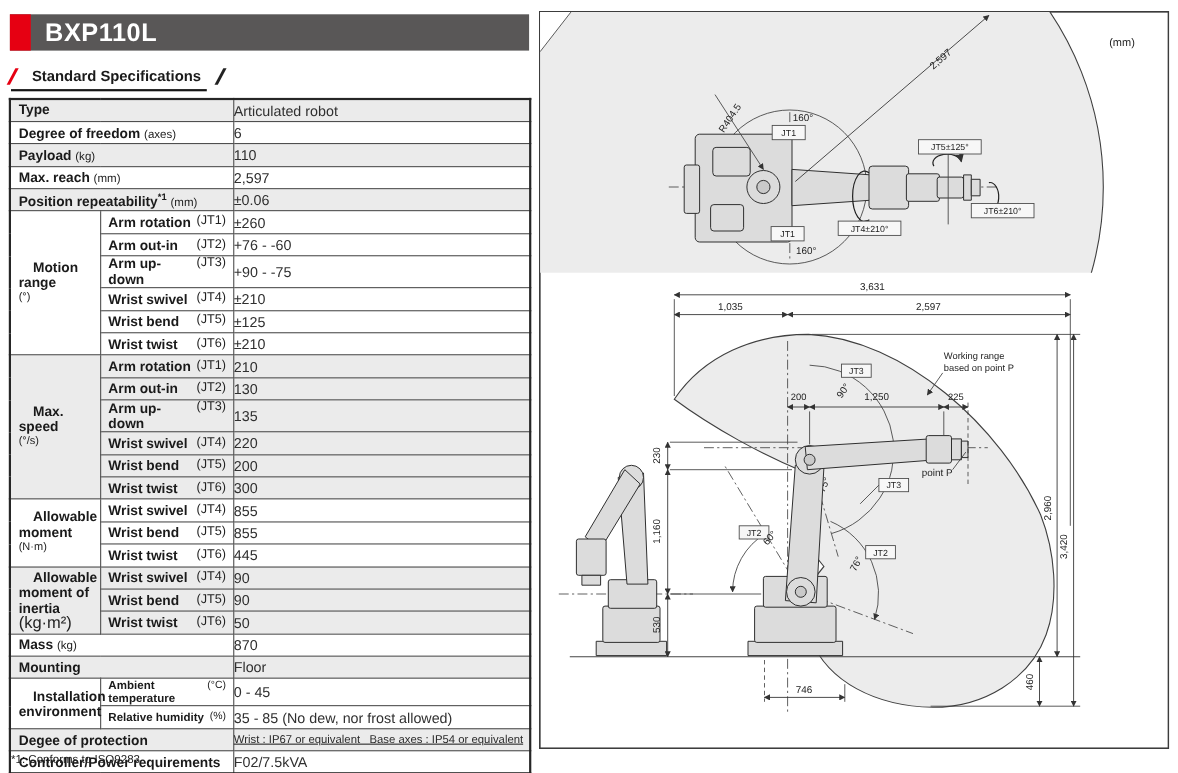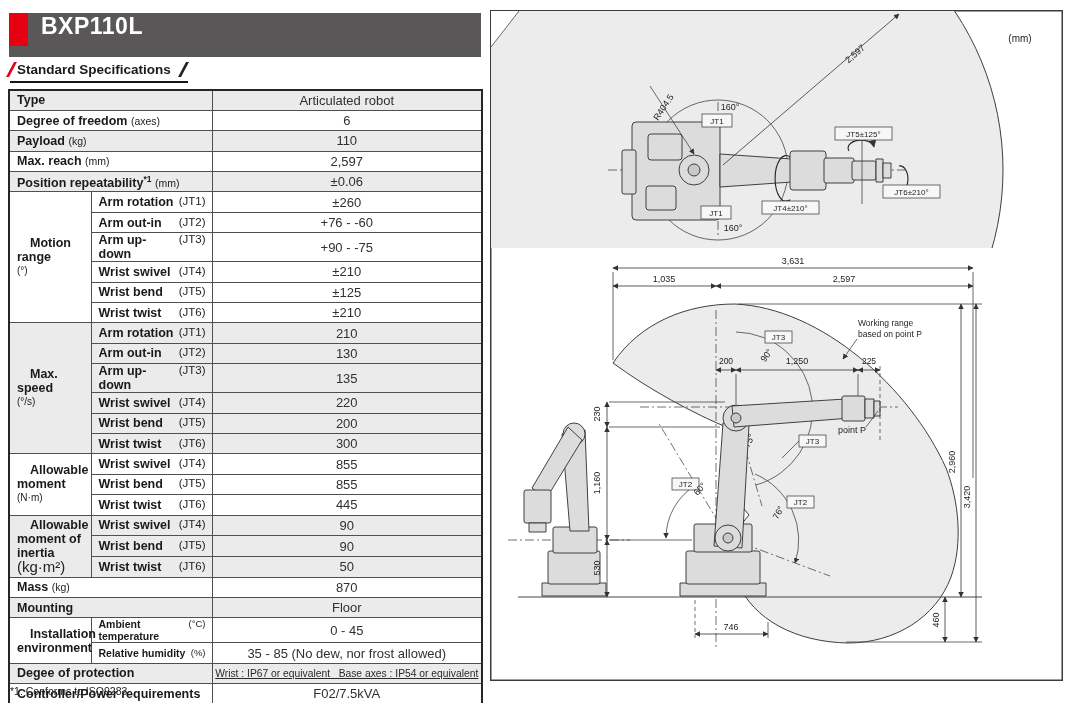--- a/index.html
+++ b/index.html
@@ -1,26 +1,26 @@
 <!DOCTYPE html>
 <html style="--accent_red: #e60012; --header_bar: #595757; --row_shade: #ebebeb; --envelope_shade: #ececec;"><head>
 <meta charset="utf-8">
 <style>
   html,body{margin:0;padding:0;background:#fff;}
   .page{position:relative;width:1071px;height:703px;background:#fff;overflow:hidden;
         font-family:"Liberation Sans","DejaVu Sans",sans-serif;color:#1a1a1a;}
 
   
-  .titlebar{position:absolute;left:9px;top:13px;width:472px;height:44px;
-            background:var(--header_bar);display:flex;align-items:flex-start;}
+  .titlebar{position:absolute;left:9px;top:13px;width:472px;height:33px;
+            background:var(--header_bar);display:flex;align-items:center;}
   .redtab{width:19px;height:33px;background:var(--accent_red);flex:0 0 auto;}
   .model{color:#fff;font-size:23px;font-weight:700;padding-left:13px;letter-spacing:.5px;}
 
   .secttitle{position:absolute;left:10px;top:59px;width:178px;height:20px;
-             border-bottom:2px solid #161616;display:flex;align-items:center;gap:4px;padding-bottom:2px;}
+             border-bottom:2px solid #161616;display:flex;align-items:center;gap:16px;padding-bottom:2px;}
   .slash{width:3px;height:15px;transform:skewX(-28deg);flex:0 0 auto;}
   .slash.red{background:var(--accent_red);}
   .slash.dark{background:#222;margin-left:auto;margin-right:3px;}
   .sectlabel{font-size:13.5px;font-weight:700;white-space:nowrap;}
 
   
   table.spec{position:absolute;left:8px;top:89px;width:473px;border-collapse:collapse;
              table-layout:fixed;border:2px solid #262626;}
   .spec col.c1{width:82px;} .spec col.c2{width:121px;} .spec col.c3{width:270px;}
   .spec th,.spec td{border:1px solid #4f4f4f;padding:0;background:#fff;vertical-align:middle;}
@@ -32,21 +32,21 @@
   th.lbl sup{font-size:8.5px;}
   th.grp{padding:2px 4px 2px 7px;font-size:12.5px;line-height:14px;}
   .glabel{white-space:pre-line;margin-left:13px;}
   .unit.ublk{display:block;font-weight:400;font-size:10px;color:#222;}
   .unit.uin{display:inline;font-weight:400;font-size:15px;color:#222;}
   th.sub{font-size:12.5px;}
   .subflex{display:flex;justify-content:space-between;align-items:flex-start;padding:0 6px 0 7px;}
   .scode{font-weight:400;font-size:11.5px;color:#222;}
   th.sub.ssm .slb{font-size:10.5px;}
   th.sub.ssm .scode{font-size:9.5px;}
-  td.val{text-align:center;font-size:13px;color:#303030;}
+  td.val{text-align:left;font-size:13px;color:#303030;}
   td.val.vsmall{font-size:10.3px;white-space:pre;color:#2a2a2a;text-decoration:underline;}
 
   .footnote{position:absolute;left:10px;top:685px;font-size:10.5px;color:#222;}
 
   
   .panel{position:absolute;left:490px;top:10px;width:573px;height:671px;background:#fff;}
   .panel svg{display:block;}
   .env{fill:var(--envelope_shade);stroke:#3f3f3f;stroke-width:1;}
   .bot{fill:#dcdcdc;stroke:#2e2e2e;stroke-width:.9;stroke-linejoin:round;}
   .thin{stroke:#444;stroke-width:.8;fill:none;}

